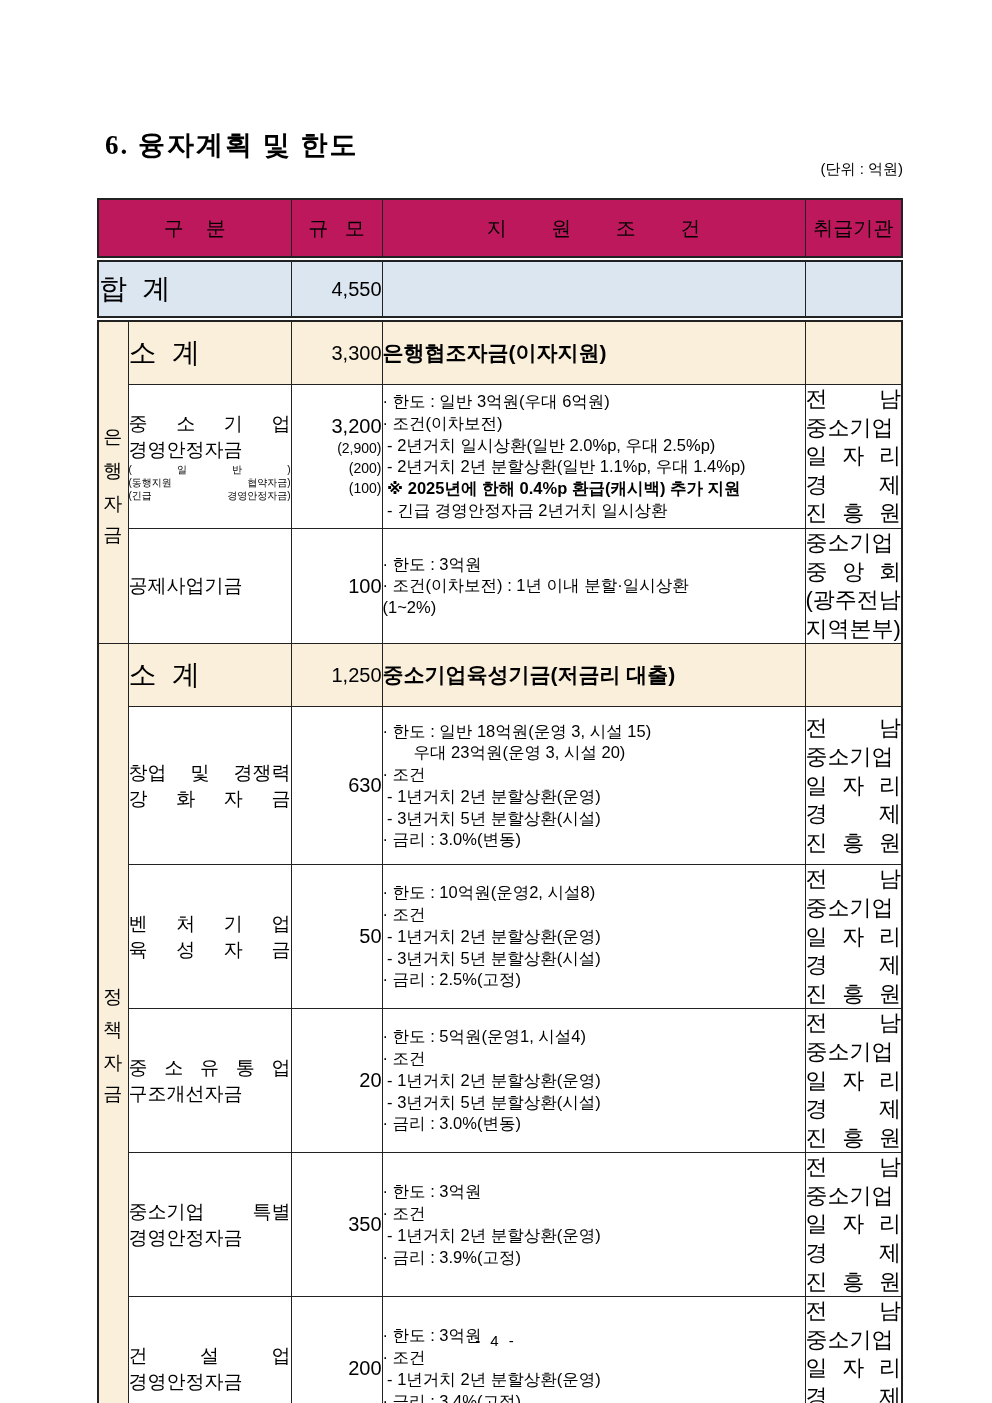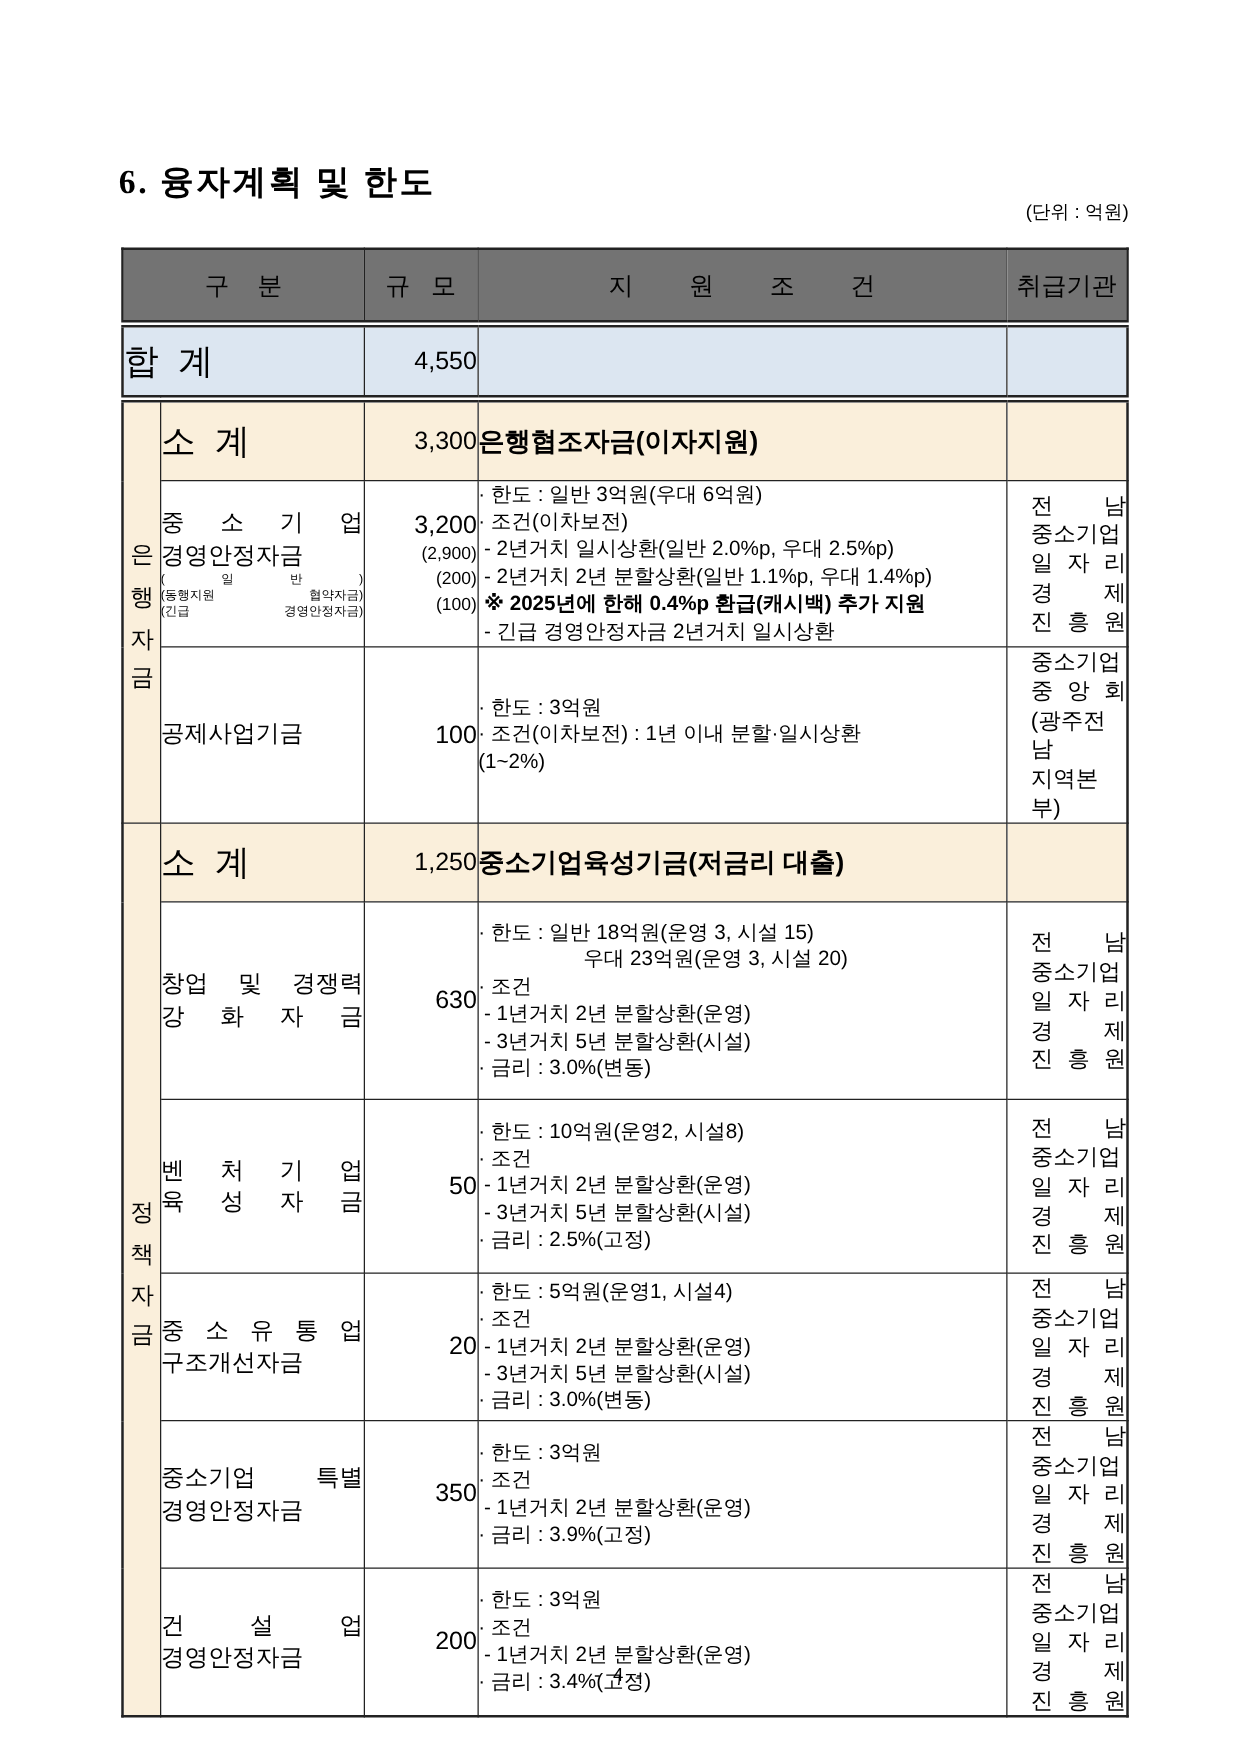--- a/index.html
+++ b/index.html
@@ -2,37 +2,37 @@
 <html><head>
 <meta charset="utf-8">
 <style>
   html,body { margin:0; padding:0; }
   body {
     width:992px; height:1403px; background:#ffffff; color:#000;
     font-family:"Liberation Sans","DejaVu Sans",sans-serif;
     position:relative; overflow:hidden;
   }
   .title {
-    position:absolute; left:95px; top:127px;
+    position:absolute; left:105px; top:127px;
     font-size:27px; font-weight:bold; letter-spacing:2px;
     font-family:"Liberation Serif","DejaVu Serif",serif;
   }
   .unit-note {
     position:absolute; right:89px; top:160px; font-size:15px;
   }
   table.loan {
     position:absolute; left:97px; top:198px; width:806px;
     border-collapse:collapse; table-layout:fixed;
     border:2px solid #222;
   }
   table.loan td, table.loan th {
     border:1.2px solid #222; padding:0; overflow:hidden; vertical-align:middle;
   }
   tr.header-row th {
-    background:#737373; height:56px; font-weight:normal; font-size:20px;
+    background:#be185d; height:56px; font-weight:normal; font-size:20px;
     text-align:center; white-space:pre; border-bottom:6px double #222;margin-top:12px;
   }
   tr.total-row td {
     background:#dce6f1; height:54px; border-bottom:6px double #222;
   }
   tr.subtotal-row td { background:#faefdb; }
   .label { font-size:28px; white-space:pre; }
   .scale { text-align:right; padding-right:8px; font-size:20px; }
   .scale-main { font-size:20px; text-align:right; }
   .scale-sub  { font-size:14px; text-align:right; line-height:1.45; }
@@ -44,25 +44,25 @@
   }
   .name-cell { padding:4px 10px;margin-left:48px; }
   .nline {
     font-size:19px; line-height:1.35;
     text-align:justify; text-align-last:justify;
   }
   .nline.small { font-size:10px; line-height:1.3; }
   .cond { padding:3px 6px 3px 8px; }
   .cline { font-size:16.5px; line-height:1.32; white-space:pre-wrap; text-align:left; }
   .cline.b { font-weight:bold; }
-  .cline.ind { padding-left:84px; }
+  .cline.ind { padding-left:31px; }
   .agency { padding:2px 7px; }
   .aline {
-    font-size:18px; line-height:1.3;
-    text-align:justify; text-align-last:justify;margin-left:19px;
+    font-size:22px; line-height:1.3;
+    text-align:justify; text-align-last:justify;
   }
   .rh62  td { height:62px; }
   .rh130 td { height:132px; }
   .rh84  td { height:84px; }
   .rh157 td { height:157px; }
   .rh138 td { height:138px; }
   .rh108 td { height:108px; }
   .rh104 td { height:104px; }
   .footer {
     position:absolute; left:0; right:0; top:1332px;

